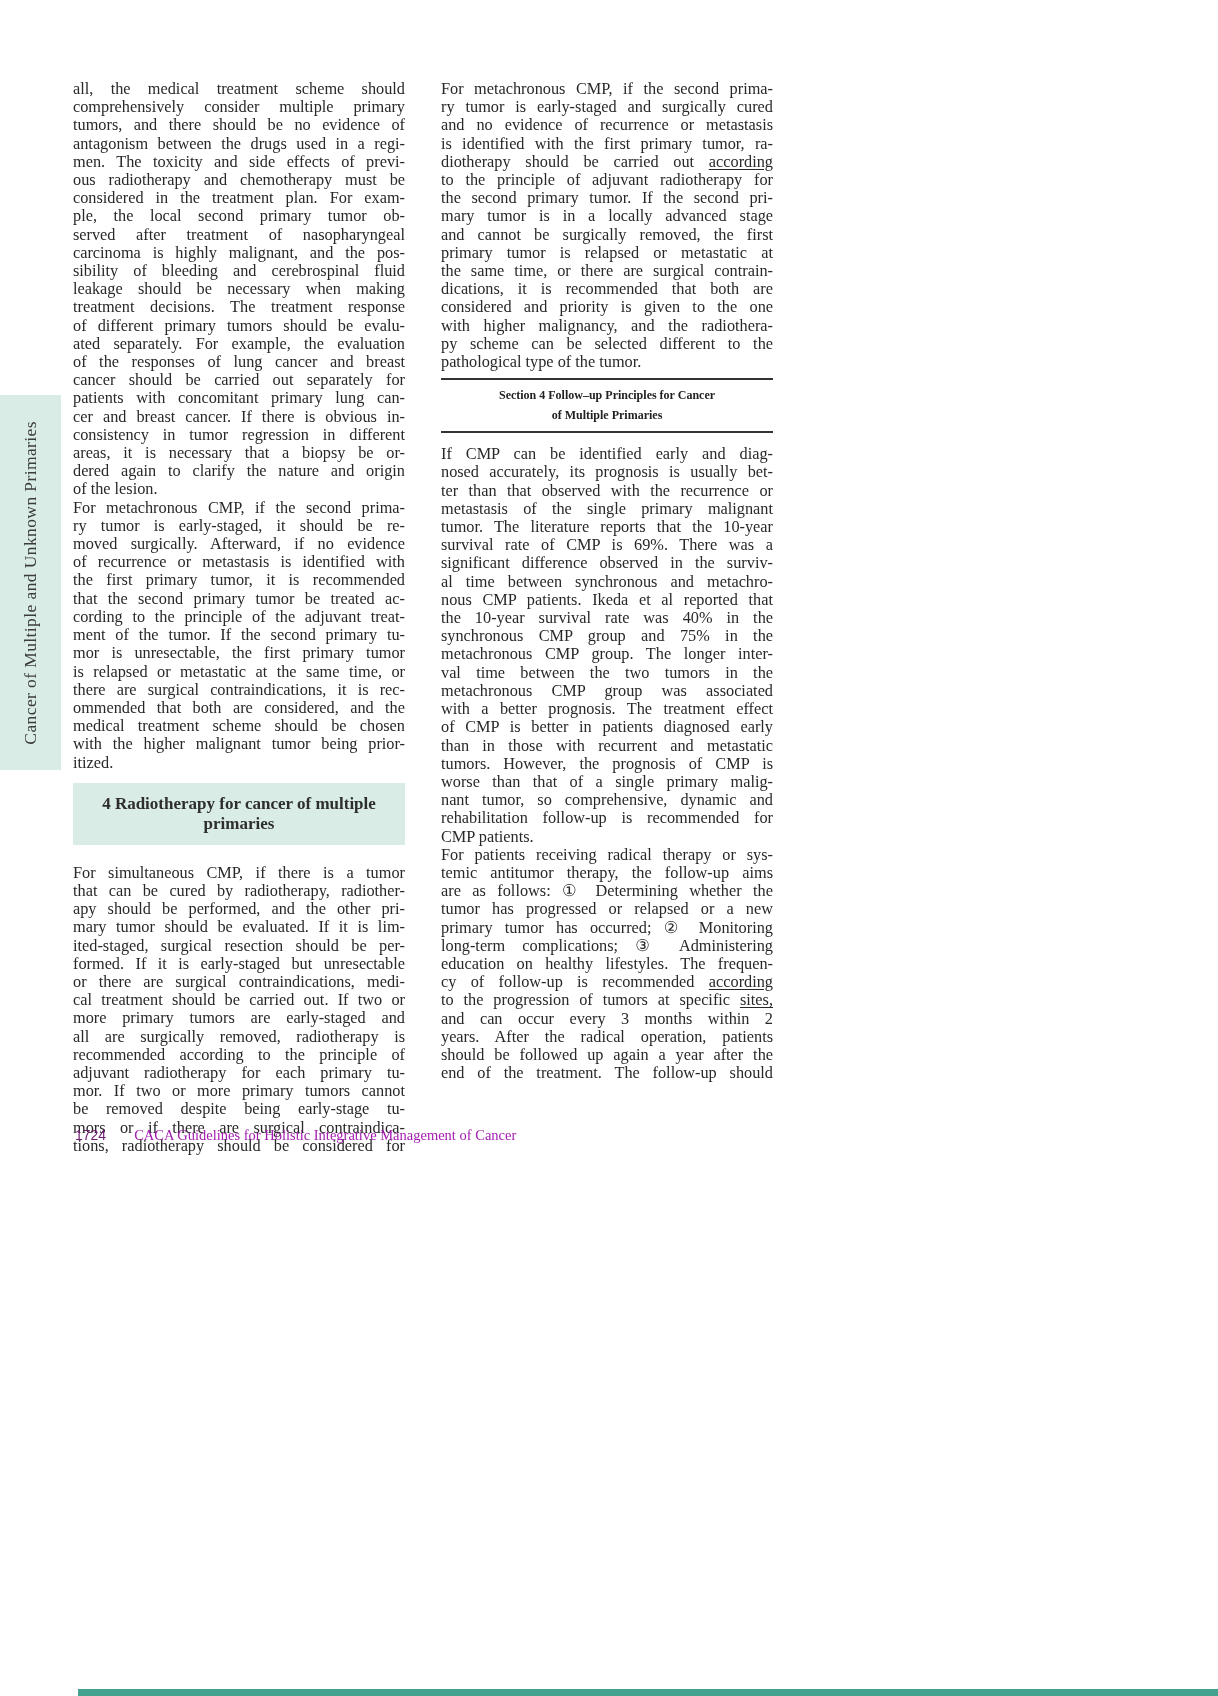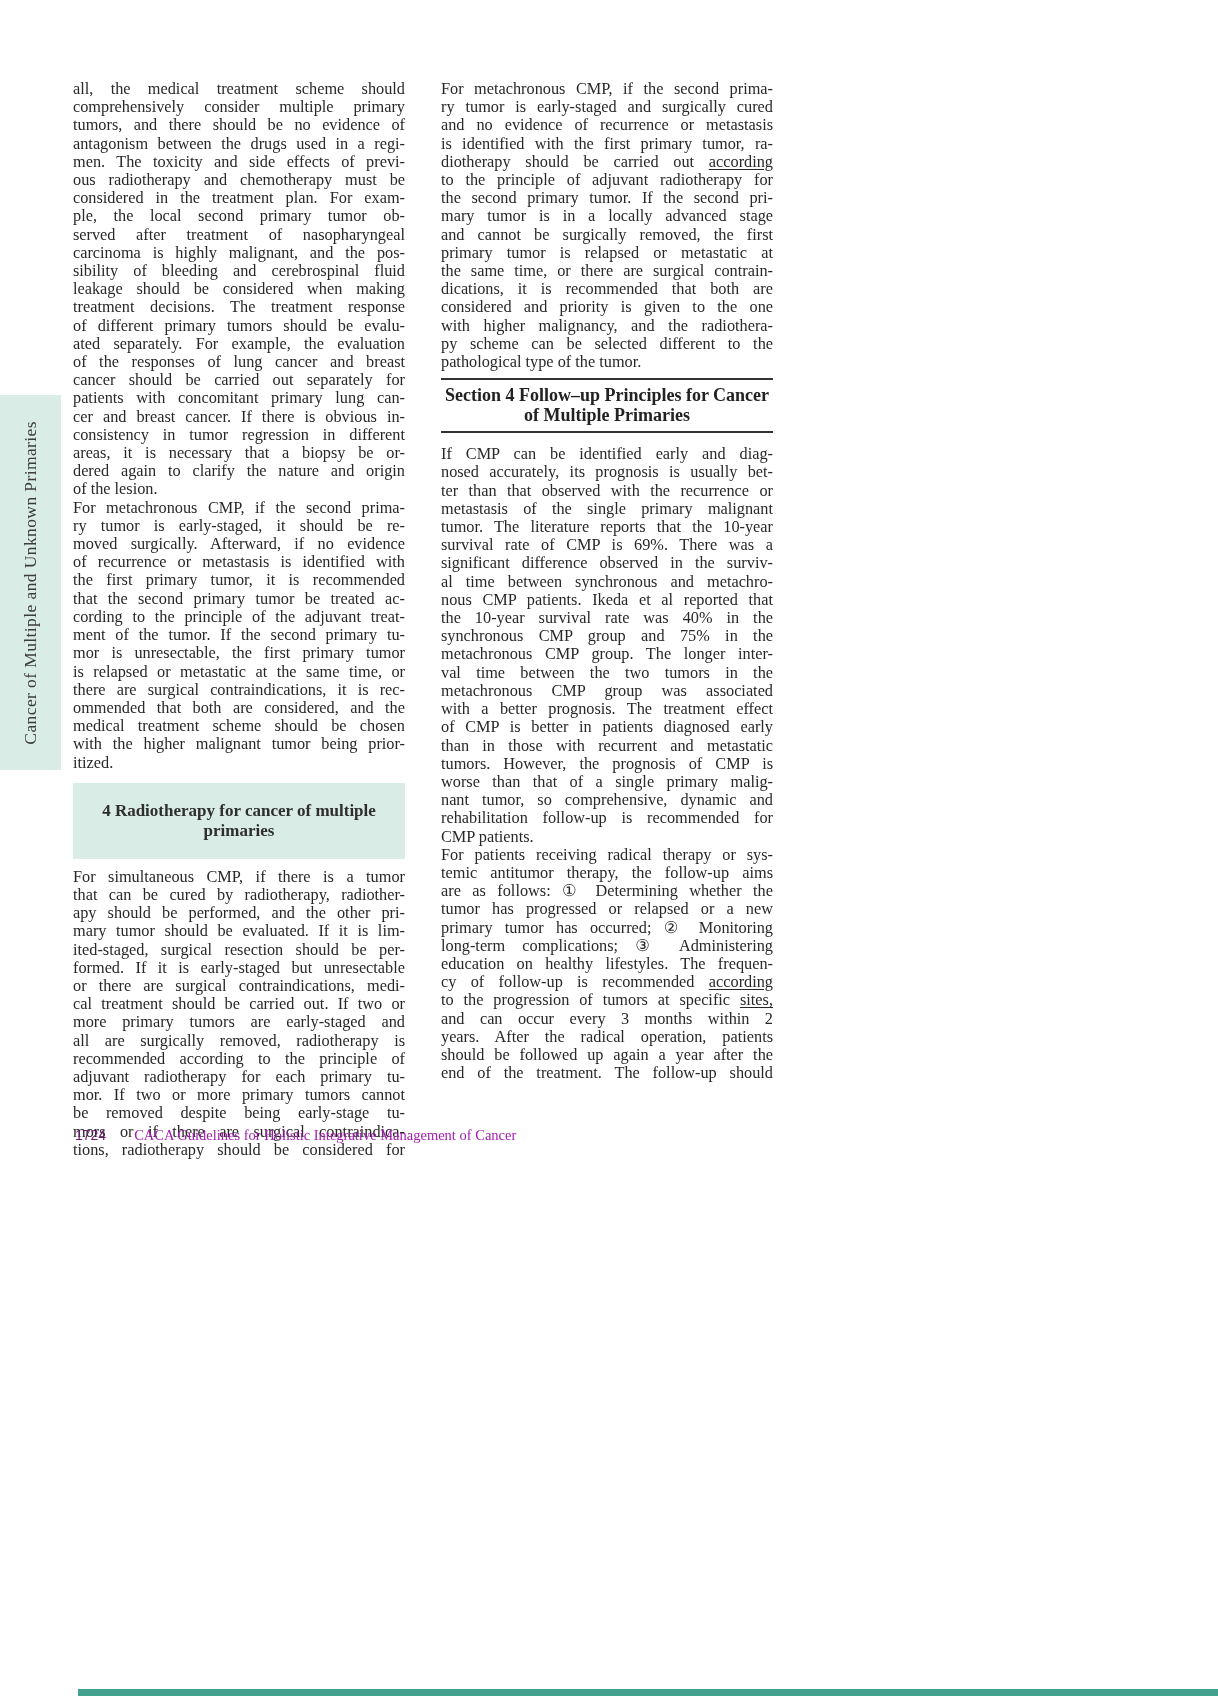--- a/index.html
+++ b/index.html
@@ -19,25 +19,25 @@
   .content { position:absolute; left:73px; top:80px; display:flex; gap:36px; }
   .col { width:332px; }
   .line {
     font-size:16.3px; line-height:18.2px;
     text-align:justify; text-align-last:justify;
   }
   .line.endline { text-align-last:left; }
   .heading-box {
     background:var(--mint,#d9ece5);
     text-align:center; font-weight:bold; font-size:17px; line-height:20px;
-    padding:18px 6px; margin:11px 0 9px 0; color:#2e2e2e;
+    padding:11px 6px; margin:11px 0 19px 0; color:#2e2e2e;
   }
   .section-heading {
     border-top:2px solid var(--rule,#333); border-bottom:2px solid var(--rule,#333);
-    text-align:center; font-weight:bold; font-size:18px; line-height:20px;
+    text-align:center; font-weight:bold; font-size:12px; line-height:20px;
     padding:5px 0 6px 0; margin:7px 0 12px 0; color:#222;
   }
   .footer { position:absolute; left:75px; top:1127px; display:flex; align-items:baseline; gap:28px; }
   .footer-number { font-family:"Liberation Sans", sans-serif; font-size:14px; color:#701a75; }
   .footer-title { font-size:14.5px; color:#a21caf; }
   .bottom-bar { position:absolute; left:78px; top:1689px; width:1140px; height:7px; background:var(--accent,#43a18f); }
   u { text-underline-offset:2px; }
 </style>
 </head>
 <body>
@@ -55,21 +55,21 @@
           <div class="line">comprehensively consider multiple primary</div>
           <div class="line">tumors, and there should be no evidence of</div>
           <div class="line">antagonism between the drugs used in a regi-</div>
           <div class="line">men. The toxicity and side effects of previ-</div>
           <div class="line">ous radiotherapy and chemotherapy must be</div>
           <div class="line">considered in the treatment plan. For exam-</div>
           <div class="line">ple, the local second primary tumor ob-</div>
           <div class="line">served after treatment of nasopharyngeal</div>
           <div class="line">carcinoma is highly malignant, and the pos-</div>
           <div class="line">sibility of bleeding and cerebrospinal fluid</div>
-          <div class="line">leakage should be considered when making</div>
+          <div class="line">leakage should be necessary when making</div>
           <div class="line">treatment decisions. The treatment response</div>
           <div class="line">of different primary tumors should be evalu-</div>
           <div class="line">ated separately. For example, the evaluation</div>
           <div class="line">of the responses of lung cancer and breast</div>
           <div class="line">cancer should be carried out separately for</div>
           <div class="line">patients with concomitant primary lung can-</div>
           <div class="line">cer and breast cancer. If there is obvious in-</div>
           <div class="line">consistency in tumor regression in different</div>
           <div class="line">areas, it is necessary that a biopsy be or-</div>
           <div class="line">dered again to clarify the nature and origin</div>

